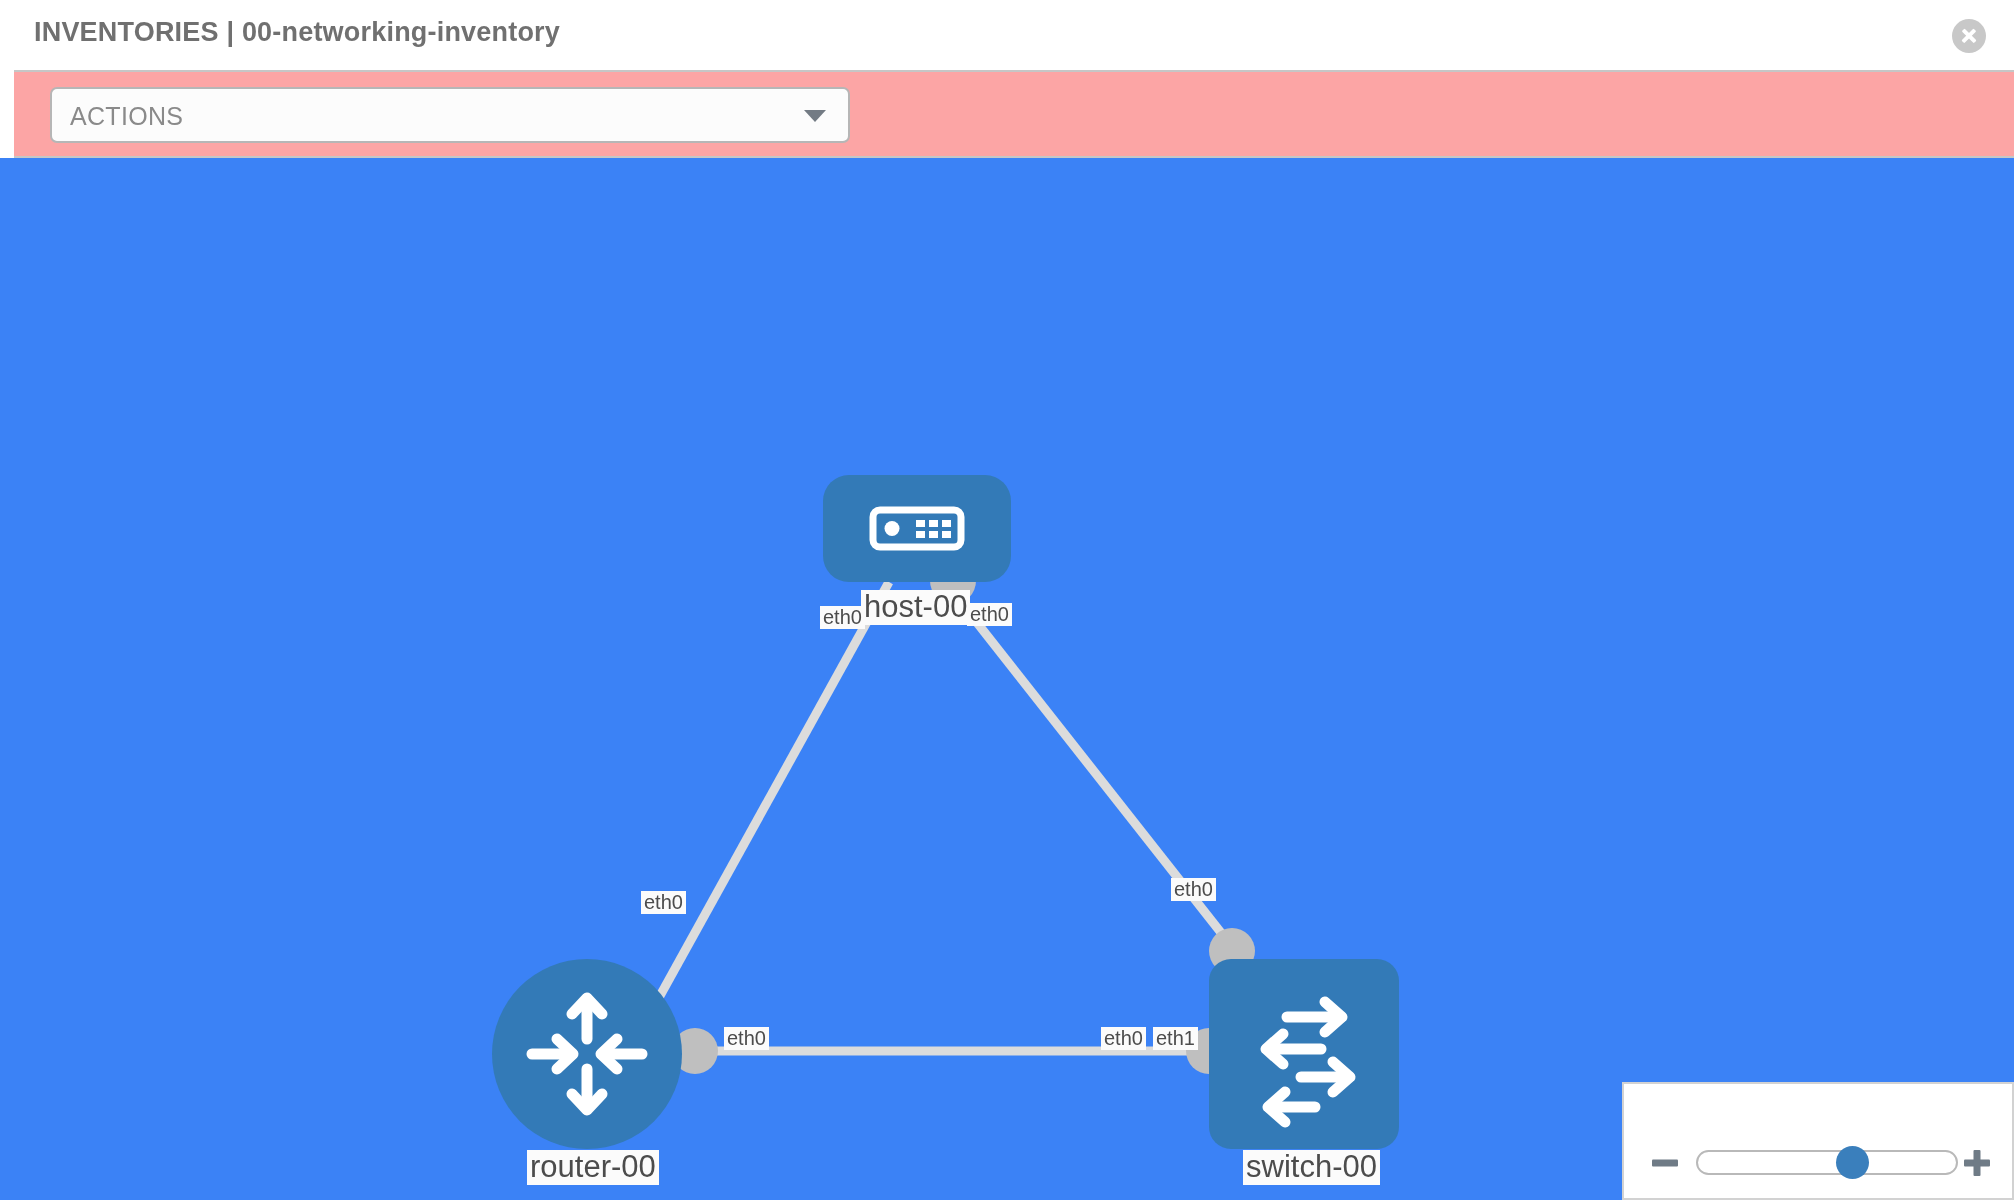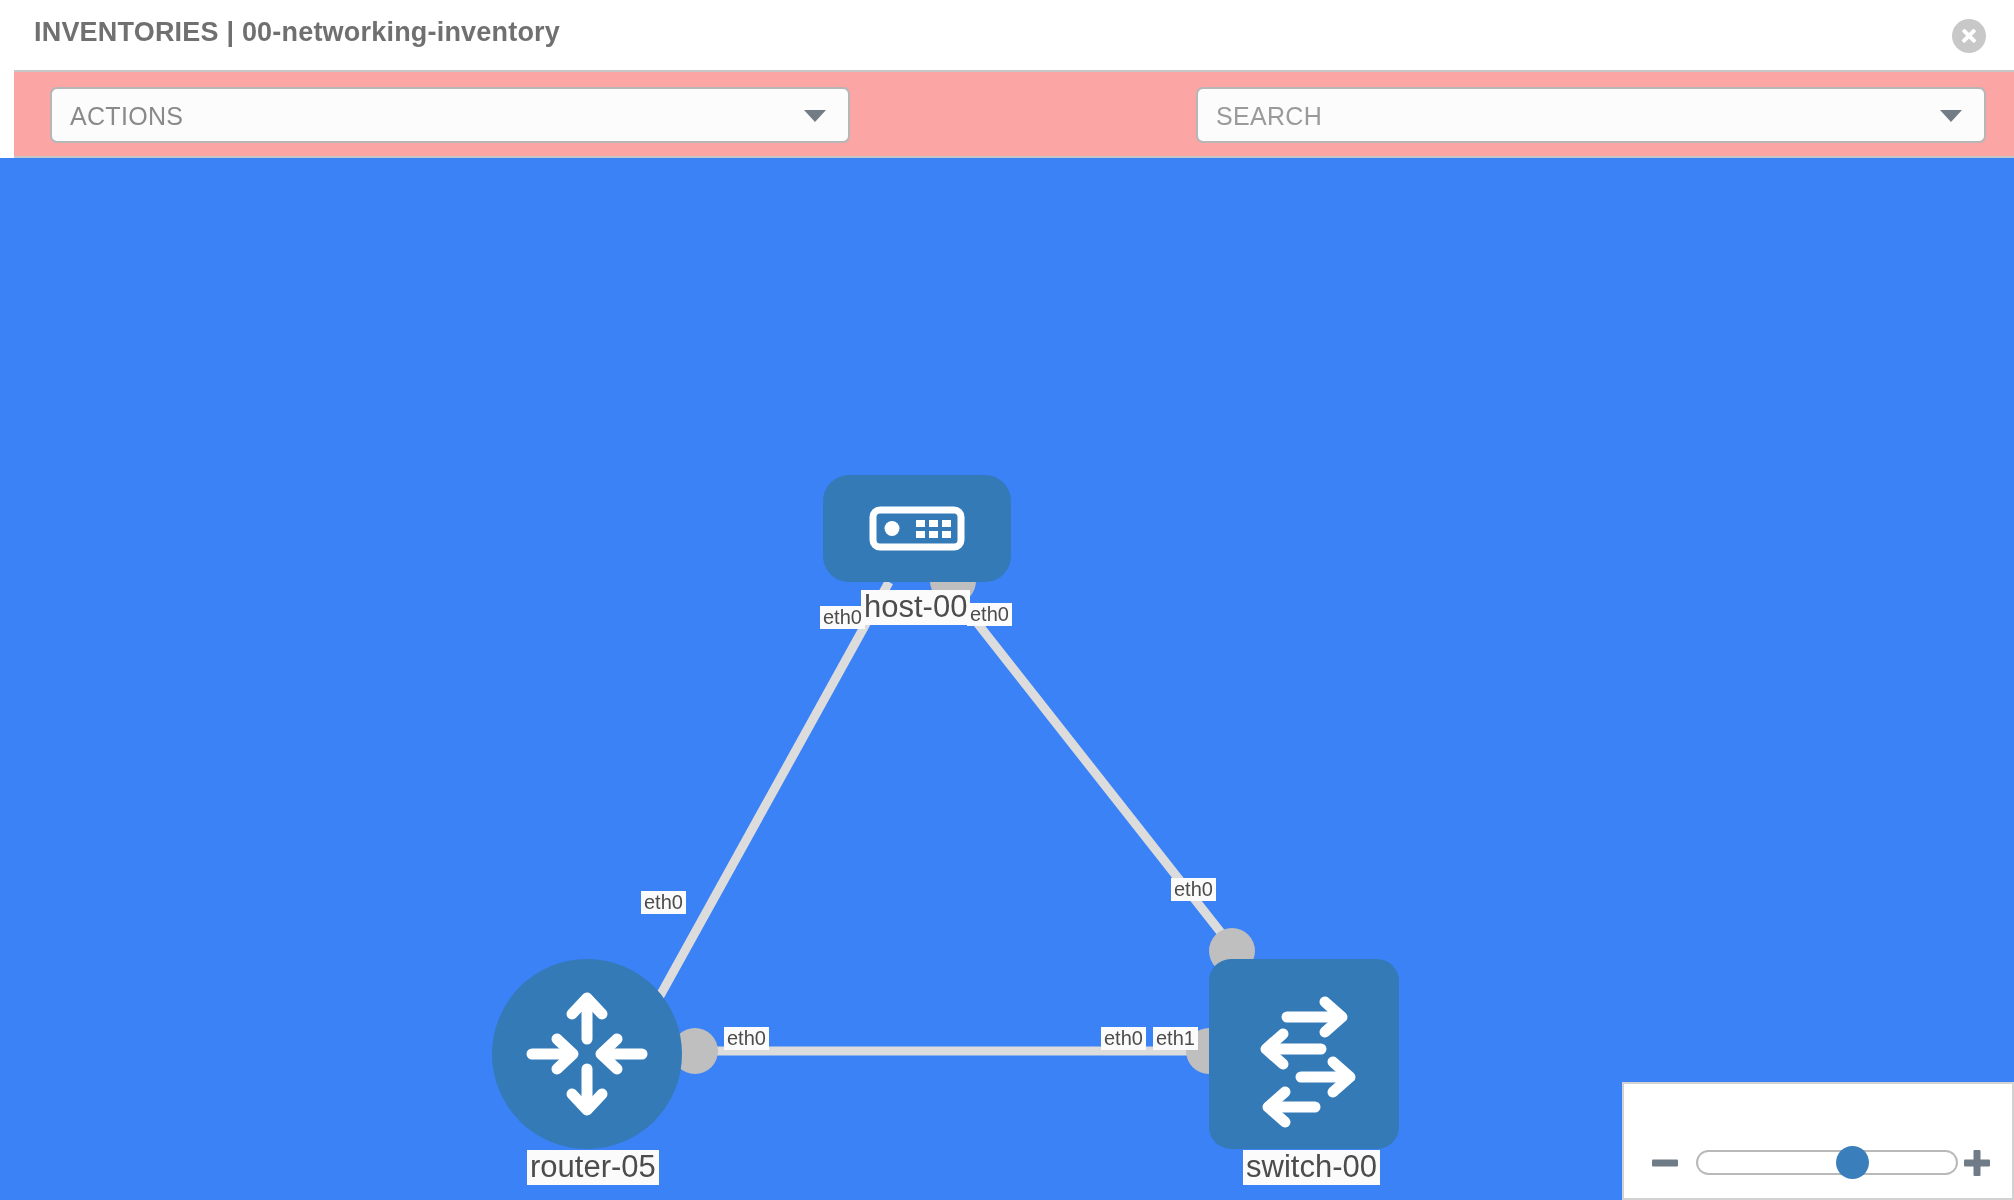--- a/index.html
+++ b/index.html
@@ -292,24 +292,20 @@
         <path d="M29.5 6.5a10.4 10.4 0 0 0-9.9 13.6L7.6 32.1a3.6 3.6 0 0 0 0 5.1l1.1 1.1a3.6 3.6 0 0 0 5.1 0l12-12a10.4 10.4 0 0 0 13.3-10.1c0-1.4-.3-2.7-.8-3.9l-5.6 5.6-4.8-.9-.9-4.8 5.6-5.6c-1.2-.6-2.6-.9-4.1-.9z" fill="#6f7b86"></path>
       </svg>
     </div>
 
     <div class="tool-icon key">
       <svg viewBox="0 0 44 44" width="44" height="44" aria-hidden="true">
         <path d="M17 8a10 10 0 1 0 6.4 17.7l2.7 2.7 2.6-2.6 2.6 2.6 2.7-2.7-2.6-2.6 3-3-3.1-3.1h-7.6A10 10 0 0 0 17 8zm-3.1 6.3a3.5 3.5 0 1 1 0 7 3.5 3.5 0 0 1 0-7z" fill="#6f7b86"></path>
       </svg>
     </div>
 
-    <div class="search-select">
-      <span class="sel-label">SEARCH</span>
-      <span class="caret"></span>
-    </div>
   </div>
 
   <div class="canvas">
 
     <svg class="topo-svg" viewBox="0 0 2014 1042">
 
       <line x1="889" y1="424" x2="640" y2="874" stroke="#dcdcdc" stroke-width="9"></line>
 
       <line x1="945" y1="424" x2="1237" y2="795" stroke="#dcdcdc" stroke-width="9"></line>
 
@@ -373,21 +369,21 @@
 
             <line x1="106" y1="148" x2="60" y2="148"></line>
             <polyline points="76,133 59,148 76,163"></polyline>
           </g>
         </svg>
       </div>
     </div>
 
     <div class="node-label" style="left:861px; top:432px;">host-00</div>
 
-    <div class="node-label" style="left:527px; top:992px;">router-05</div>
+    <div class="node-label" style="left:527px; top:992px;">router-00</div>
 
     <div class="node-label" style="left:1243px; top:992px;">switch-00</div>
 
     <div class="edge-label" style="left:820px; top:448px;">eth0</div>
 
     <div class="edge-label" style="left:967px; top:445px;">eth0</div>
 
     <div class="edge-label" style="left:641px; top:733px;">eth0</div>
 
     <div class="edge-label" style="left:1171px; top:720px;">eth0</div>

